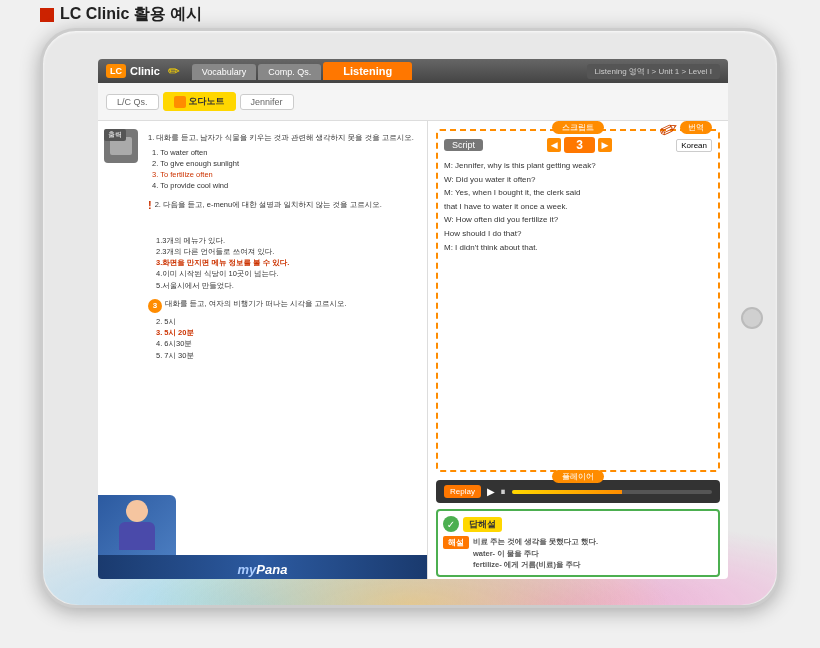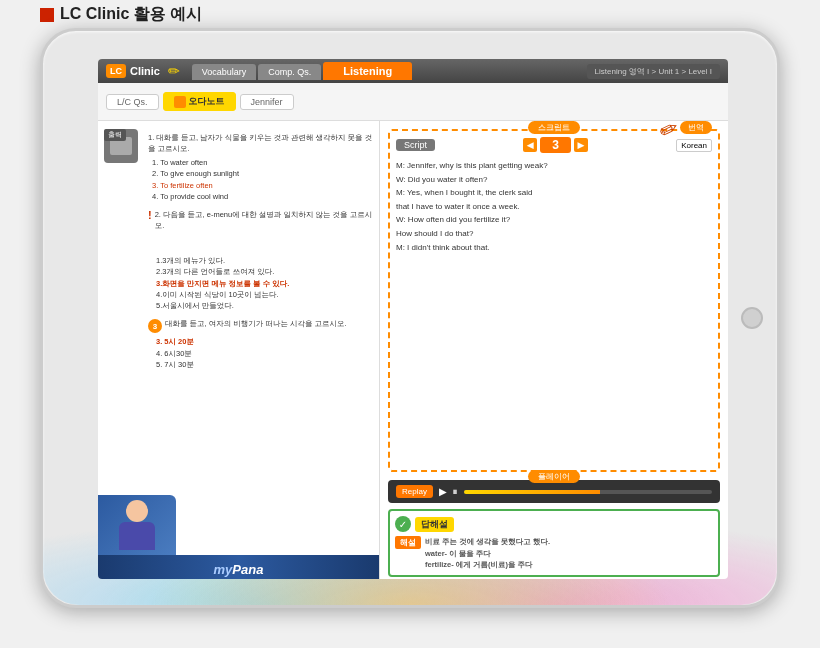--- a/index.html
+++ b/index.html
@@ -157,21 +157,21 @@
     }
 
     
     .main-content {
       display: flex;
       height: calc(100% - 58px);
     }
 
     
     .left-panel {
-      width: 282px;
+      width: 330px;
       border-right: 1px solid #ddd;
       overflow: hidden;
       position: relative;
       padding: 6px;
       font-size: 8.5px;
     }
 
     
     .right-panel {
       flex: 1;
@@ -374,20 +374,21 @@
           </div>
 
           <div style="margin-bottom:8px;">
             <div style="display:flex;align-items:flex-start;gap:3px;margin-bottom:3px;">
               <span style="background:#ff8c00;color:white;font-size:8px;font-weight:bold;width:14px;height:14px;border-radius:50%;display:flex;align-items:center;justify-content:center;flex-shrink:0;">3</span>
               <div style="font-size:7.5px;color:#333;line-height:1.4;">
                 대화를 듣고, 여자의 비행기가 떠나는 시각을 고르시오.
               </div>
             </div>
             <div style="padding-left:8px;">
+              <div style="font-size:7.5px;color:#333;line-height:1.5;">2. 5시</div>
               <div style="font-size:7.5px;color:#cc3300;line-height:1.5;font-weight:bold;">3. 5시 20분</div>
               <div style="font-size:7.5px;color:#333;line-height:1.5;">4. 6시30분</div>
               <div style="font-size:7.5px;color:#333;line-height:1.5;">5. 7시 30분</div>
             </div>
           </div>
         </div>
 
         <div style="position:absolute;bottom:28px;left:0;width:78px;height:60px;background:linear-gradient(135deg,#2c5aa0,#4a7cc0);border-radius:0 6px 0 0;overflow:hidden;display:flex;align-items:center;justify-content:center;">
 
           <div style="width:40px;height:50px;position:relative;">

